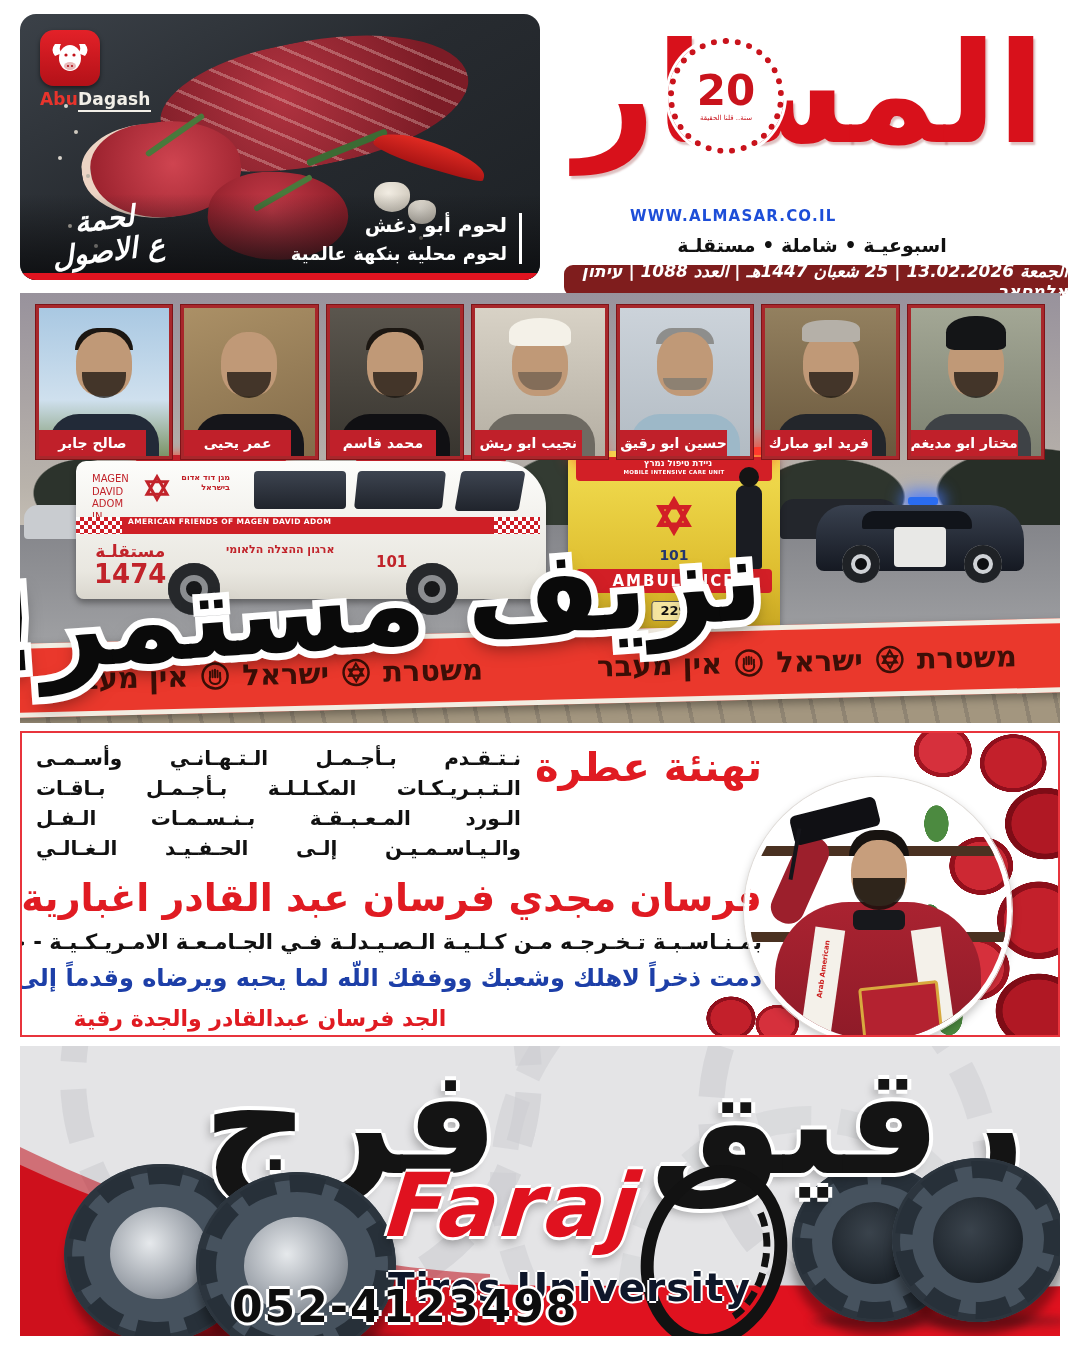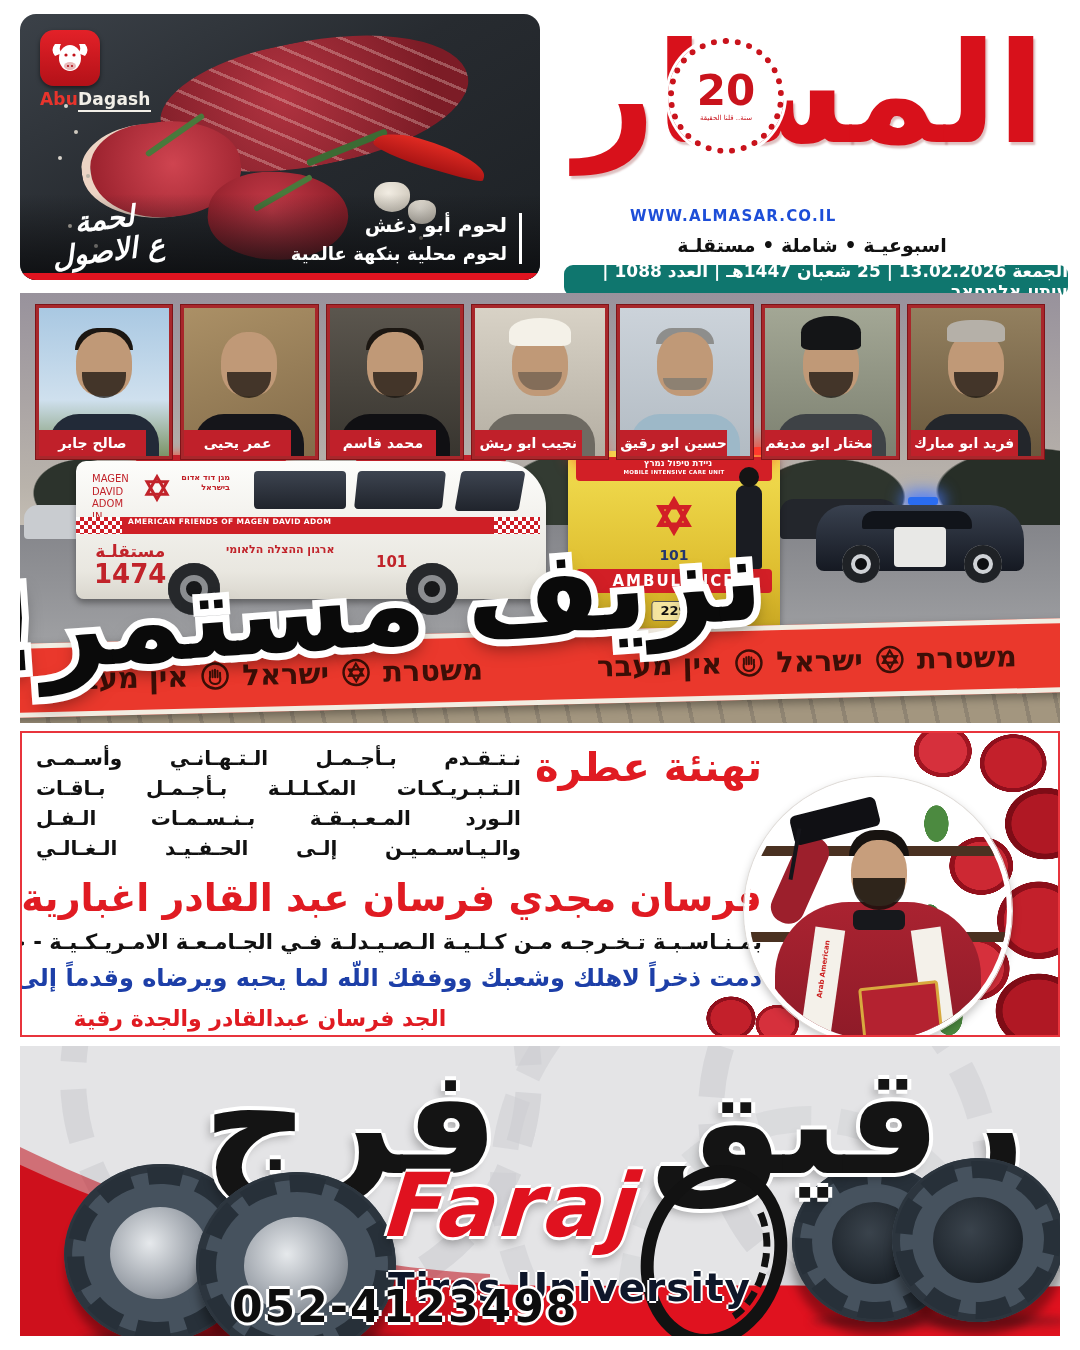--- a/index.html
+++ b/index.html
@@ -58,23 +58,23 @@
   .badge{position:absolute;left:112px;top:28px;width:104px;height:104px;border-radius:50%;
          background:radial-gradient(circle,#ffffff 58%,#fff 100%);border:6px dotted #c9131c;
          display:flex;flex-direction:column;align-items:center;justify-content:center;z-index:3;
          box-shadow:0 0 0 3px #fff;}
   .badge .num{font-size:42px;font-weight:900;color:#c9131c;line-height:1;}
   .badge .cap{font-size:7px;color:#c9131c;margin-top:2px;direction:rtl;}
   .website{position:absolute;left:74px;top:197px;font-size:15px;font-weight:bold;color:#1d4ed8;
            letter-spacing:1.2px;z-index:4;}
   .tagline{position:absolute;left:0;right:0;top:224px;text-align:center;direction:rtl;
            font-size:19px;font-weight:bold;color:#111;}
-  .datebar{position:absolute;left:8px;right:0;bottom:-10px;height:31px;background:#0f766e;border-radius:9px;
+  .datebar{position:absolute;left:8px;right:0;bottom:-10px;height:31px;background:#7f1d1d;border-radius:9px;
            color:#fff;display:flex;align-items:center;justify-content:center;direction:rtl;
-           font-size:17px;font-weight:bold;letter-spacing:.2px;}
+           font-size:17px;font-weight:bold;letter-spacing:.2px;font-style:italic;}
 
   
   .lead{position:absolute;left:20px;top:293px;width:1040px;height:430px;overflow:hidden;background:#9a958f;}
   .sky{position:absolute;inset:0;background:linear-gradient(#98929c 0%,#b9b3ab 45%,#d6cfc2 70%,#cfc8ba 100%);}
   .trees{position:absolute;left:0;right:0;top:140px;height:100px;
     background:
       radial-gradient(80px 55px at 6% 60%,#2c332c 60%,transparent 62%),
       radial-gradient(120px 60px at 22% 70%,#38403634 60%,transparent 62%),
       radial-gradient(140px 70px at 55% 60%,#333b32 60%,transparent 62%),
       radial-gradient(120px 62px at 78% 64%,#2e352d 60%,transparent 62%),
@@ -445,33 +445,33 @@
         <div class="mg-body"></div>
         <div class="label">نجيب ابو ريش</div>
       </div>
       <div class="mug v5">
         <div class="mg-hair"></div>
         <div class="mg-head"></div>
         <div class="mg-beard"></div>
         <div class="mg-body"></div>
         <div class="label">حسين ابو رقيق</div>
       </div>
+      <div class="mug v6">
+        <div class="mg-head"></div>
+        <div class="mg-hat"></div>
+        <div class="mg-beard"></div>
+        <div class="mg-body"></div>
+        <div class="label">فريد ابو مبارك</div>
+      </div>
       <div class="mug v7">
         <div class="mg-head"></div>
         <div class="mg-hat"></div>
         <div class="mg-beard"></div>
         <div class="mg-body"></div>
         <div class="label">مختار ابو مديغم</div>
-      </div>
-      <div class="mug v6">
-        <div class="mg-head"></div>
-        <div class="mg-hat"></div>
-        <div class="mg-beard"></div>
-        <div class="mg-body"></div>
-        <div class="label">فريد ابو مبارك</div>
       </div>
     </div>
 
     <div class="tape">
       <div class="tape-row">
         <div class="tape-seg">
           <span>משטרת</span>
           <span class="tape-ic">
             <svg width="30" height="30" viewBox="0 0 24 24">
                 <circle cx="12" cy="12" r="10" fill="none" stroke="#3c0f07" stroke-width="2"></circle>

